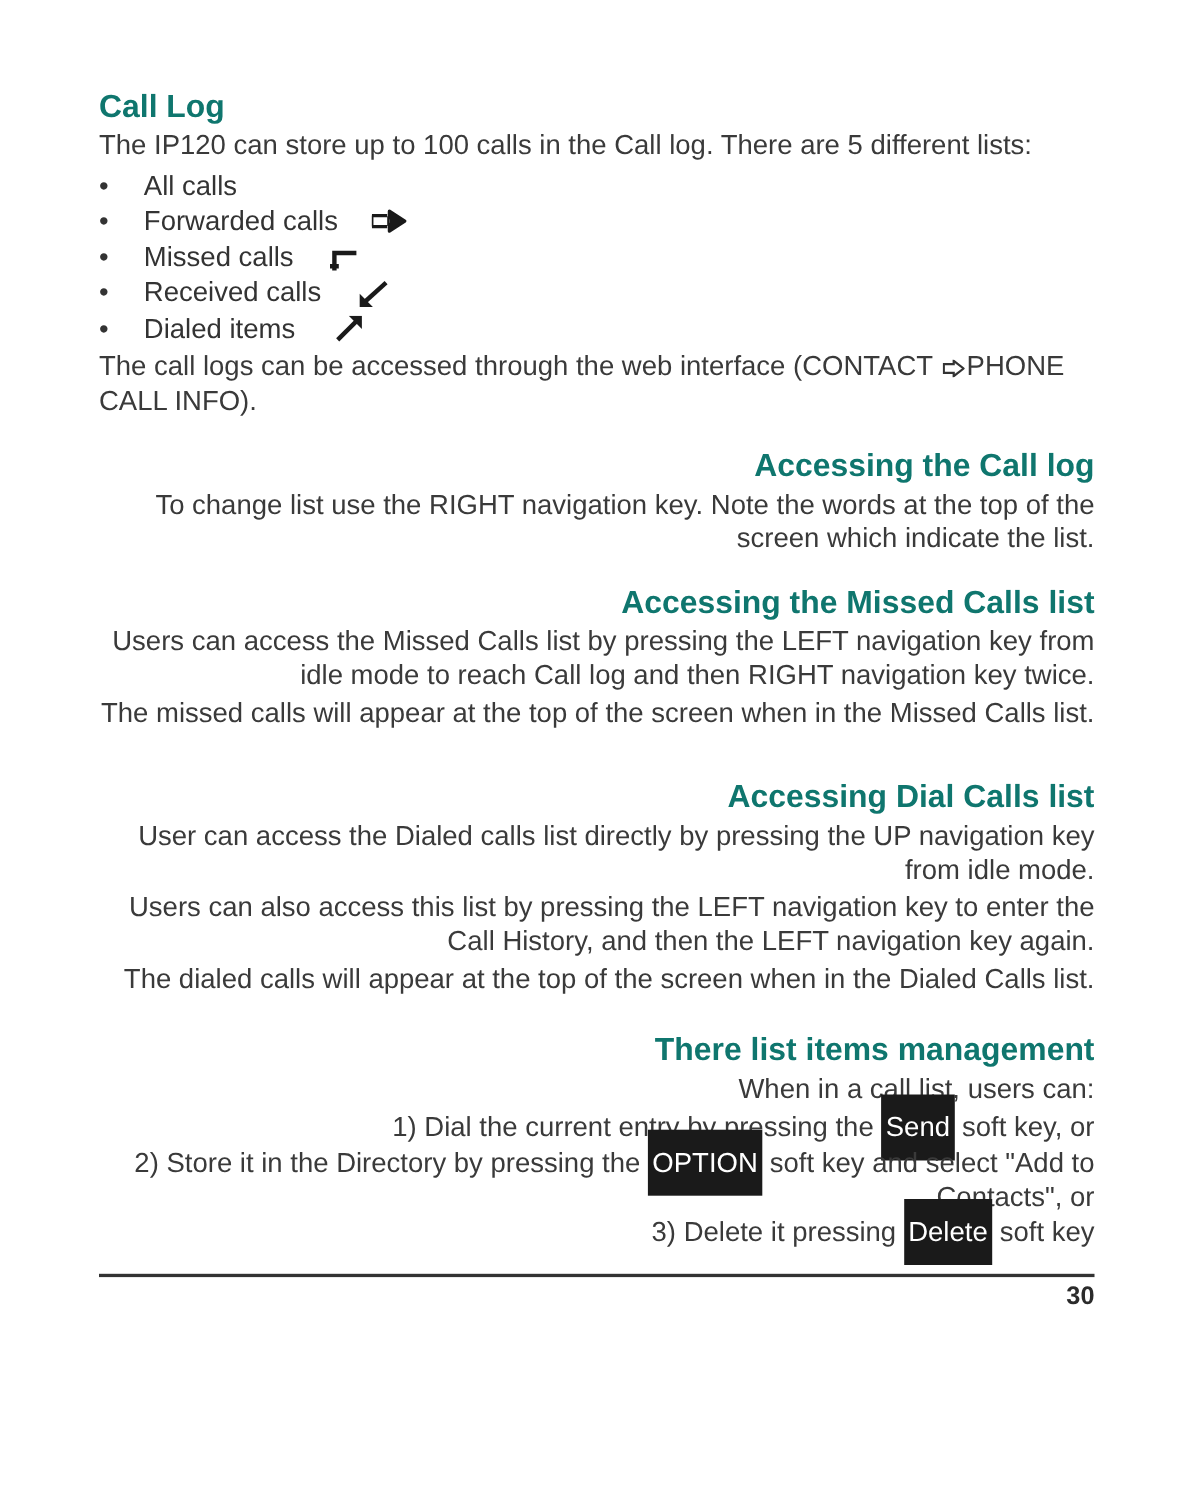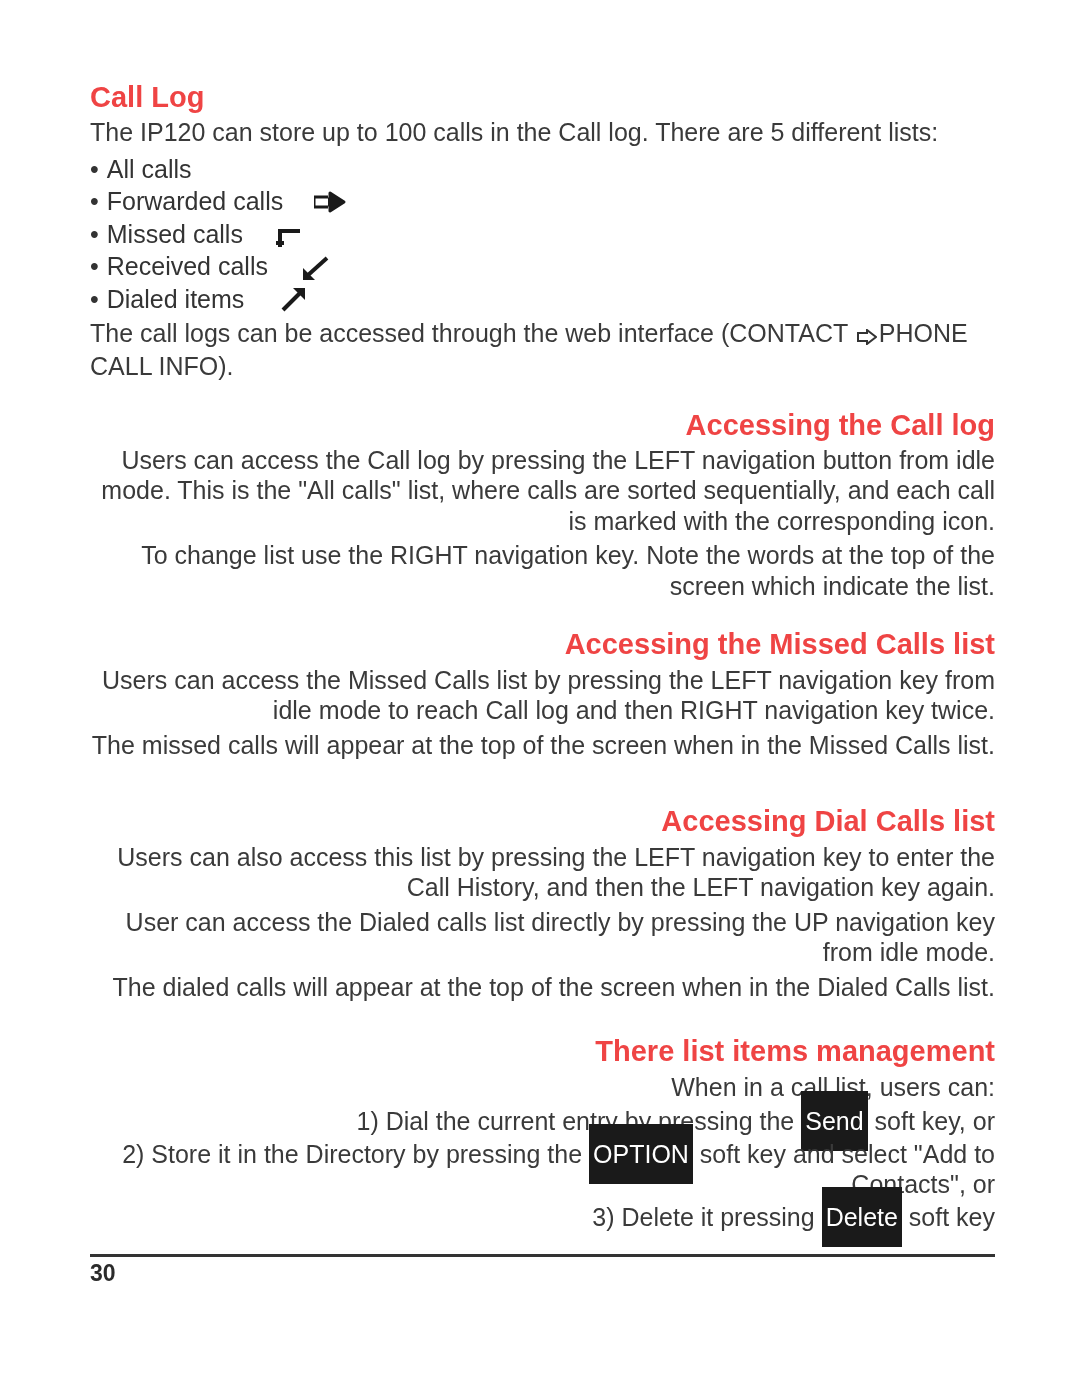--- a/index.html
+++ b/index.html
@@ -13,41 +13,41 @@
     color: #333333;
     padding: 80px 85px 50px 90px;
     box-sizing: border-box;
     font-size: 25px;
     line-height: 1.22;
   }
   h2 {
     font-size: 29px;
     font-weight: 700;
     margin: 0 0 2px 0;
-    color: #ef4444;
+    color: #0f766e;
   }
   p {
     margin: 0 0 4px 0;
     color: #3a3a3a;
   }
   .intro { margin-bottom: 6px; }
   ul.call-types {
     list-style: none;
     padding: 0;
     margin: 0 0 4px 0;
   }
   ul.call-types li {
     display: flex;
     align-items: center;
     margin: 2px 0;
   }
   .bullet {
     margin-right: 8px;
   }
-  .li-label { flex: 0 0 auto; }
+  .li-label { flex: 0 0 auto; margin-left: 24px; }
   .icon-cell {
     width: 60px;
     text-align: center;
     margin-left: 18px;
   }
   .icon-cell svg { display: inline-block; vertical-align: middle; }
   .section { margin-top: 32px; text-align: right; }
   .section.tight { margin-top: 26px; }
   .big-gap { margin-top: 44px; }
   .para-gap { }
@@ -62,21 +62,21 @@
     display: inline-block;
     vertical-align: middle;
     margin: 0 2px;
   }
   hr.footer-rule {
     border: none;
     border-top: 3px solid #333333;
     margin: 22px 0 2px 0;
   }
   .page-num {
-    text-align: left;
+    text-align: right;
     font-weight: 700;
     font-size: 23px;
     color: #2b2b2b;
   }
   .mgmt-list { margin-top: 2px; }
   .mgmt-list .row { margin: 0 0 2px 0; }
 </style>
 </head>
 <body>
 
@@ -135,34 +135,33 @@
 </ul>
 
 <p class="web-path">
   <span>The call logs can be accessed through the web interface (CONTACT </span><span class="arrow"><svg width="20" height="16" viewBox="0 0 20 16">
         <path d="M1 4 H10 V1 L19 8 L10 15 V12 H1 Z" fill="none" stroke="#333" stroke-width="2"></path>
       </svg></span><span>PHONE CALL INFO).</span>
 </p>
 
 <div class="section tight">
   <h2>Accessing the Call log</h2>
-  <p>Users can access the Call log by pressing the LEFT navigation button from idle mode. This is the "All calls" list, where calls are sorted sequentially, and each call is marked with the corresponding icon.</p>
   <p>To change list use the RIGHT navigation key. Note the words at the top of the screen which indicate the list.</p>
 </div>
 
 <div class="section tight">
   <h2>Accessing the Missed Calls list</h2>
   <p>Users can access the Missed Calls list by pressing the LEFT navigation key from idle mode to reach Call log and then RIGHT navigation key twice.</p>
   <p class="para-gap">The missed calls will appear at the top of the screen when in the Missed Calls list.</p>
 </div>
 
 <div class="section big-gap">
   <h2>Accessing Dial Calls list</h2>
+  <p>User can access the Dialed calls list directly by pressing the UP navigation key from idle mode.</p>
   <p>Users can also access this list by pressing the LEFT navigation key to enter the Call History, and then the LEFT navigation key again.</p>
-  <p>User can access the Dialed calls list directly by pressing the UP navigation key from idle mode.</p>
   <p>The dialed calls will appear at the top of the screen when in the Dialed Calls list.</p>
 </div>
 
 <div class="section">
   <h2>There list items management</h2>
   <p>When in a call list, users can:</p>
   <div class="mgmt-list">
     <p class="row">
       <span>1) Dial the current entry by pressing the</span>
       <span class="softkey">Send</span>

